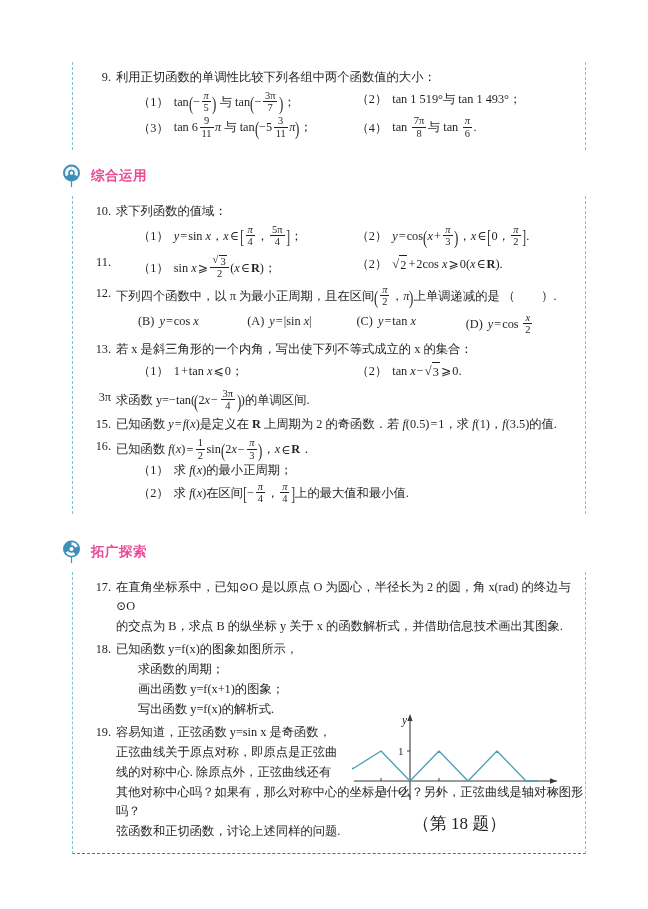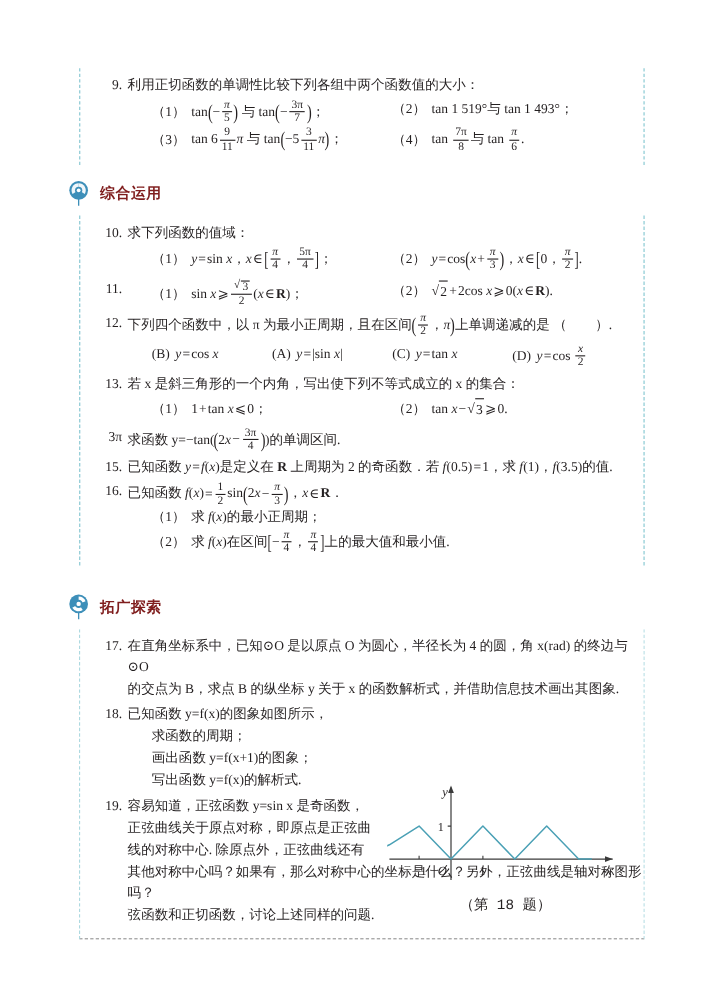--- a/index.html
+++ b/index.html
@@ -52,21 +52,21 @@
     width: 23px;
     height: 24px;
     flex: 0 0 auto;
     display: block;
   }
   .sec-title {
     font-family: "DejaVu Sans", "Liberation Sans", sans-serif;
     font-weight: bold;
     font-size: 13.5px;
     letter-spacing: 0.5px;
-    color: #7f1d1d;
+    color: #ec4899;
   }
 
   
   .prob {
     display: flex;
     align-items: flex-start;
     margin: 0 0 3px 0;
     font-size: 12.3px;
     line-height: 1.62;
   }
@@ -167,23 +167,23 @@
 
   
   .fig-wrap {
     position: absolute;
     left: 352px;
     top: 648px;
     width: 215px;
   }
   .fig-cap {
     text-align: center;
-    font-size: 13px;
+    font-size: 17px;
     margin-top: 2px;
-    font-family: Liberation Mono, monospace;
+    font-family: Liberation Serif, serif;
   }
 
   .p19 .prob-body { width: 300px; }
   .p19 .wide-line { width: 490px; }
 </style>
 </head>
 <body>
 
 <div class="page">
 
@@ -337,21 +337,21 @@
       <circle cx="23" cy="18" r="4" fill="#ffffff"></circle>
     </svg>
     <span class="sec-title">拓广探索</span>
   </div>
 
   <div class="ex-block last">
 
     <div class="prob">
       <span class="prob-num">17.</span>
       <span class="prob-body">
-        <span class="prob-line">在直角坐标系中，已知⊙O 是以原点 O 为圆心，半径长为 4 的圆，角 x(rad) 的终边与⊙O</span>
+        <span class="prob-line">在直角坐标系中，已知⊙O 是以原点 O 为圆心，半径长为 2 的圆，角 x(rad) 的终边与⊙O</span>
         <span class="prob-line">的交点为 B，求点 B 的纵坐标 y 关于 x 的函数解析式，并借助信息技术画出其图象.</span>
       </span>
     </div>
 
     <div class="prob">
       <span class="prob-num">18.</span>
       <span class="prob-body" style="width:290px;">
         <span class="prob-line">已知函数 y=f(x)的图象如图所示，</span>
         <span class="prob-line indent1">求函数的周期；</span>
         <span class="prob-line indent1">画出函数 y=f(x+1)的图象；</span>

